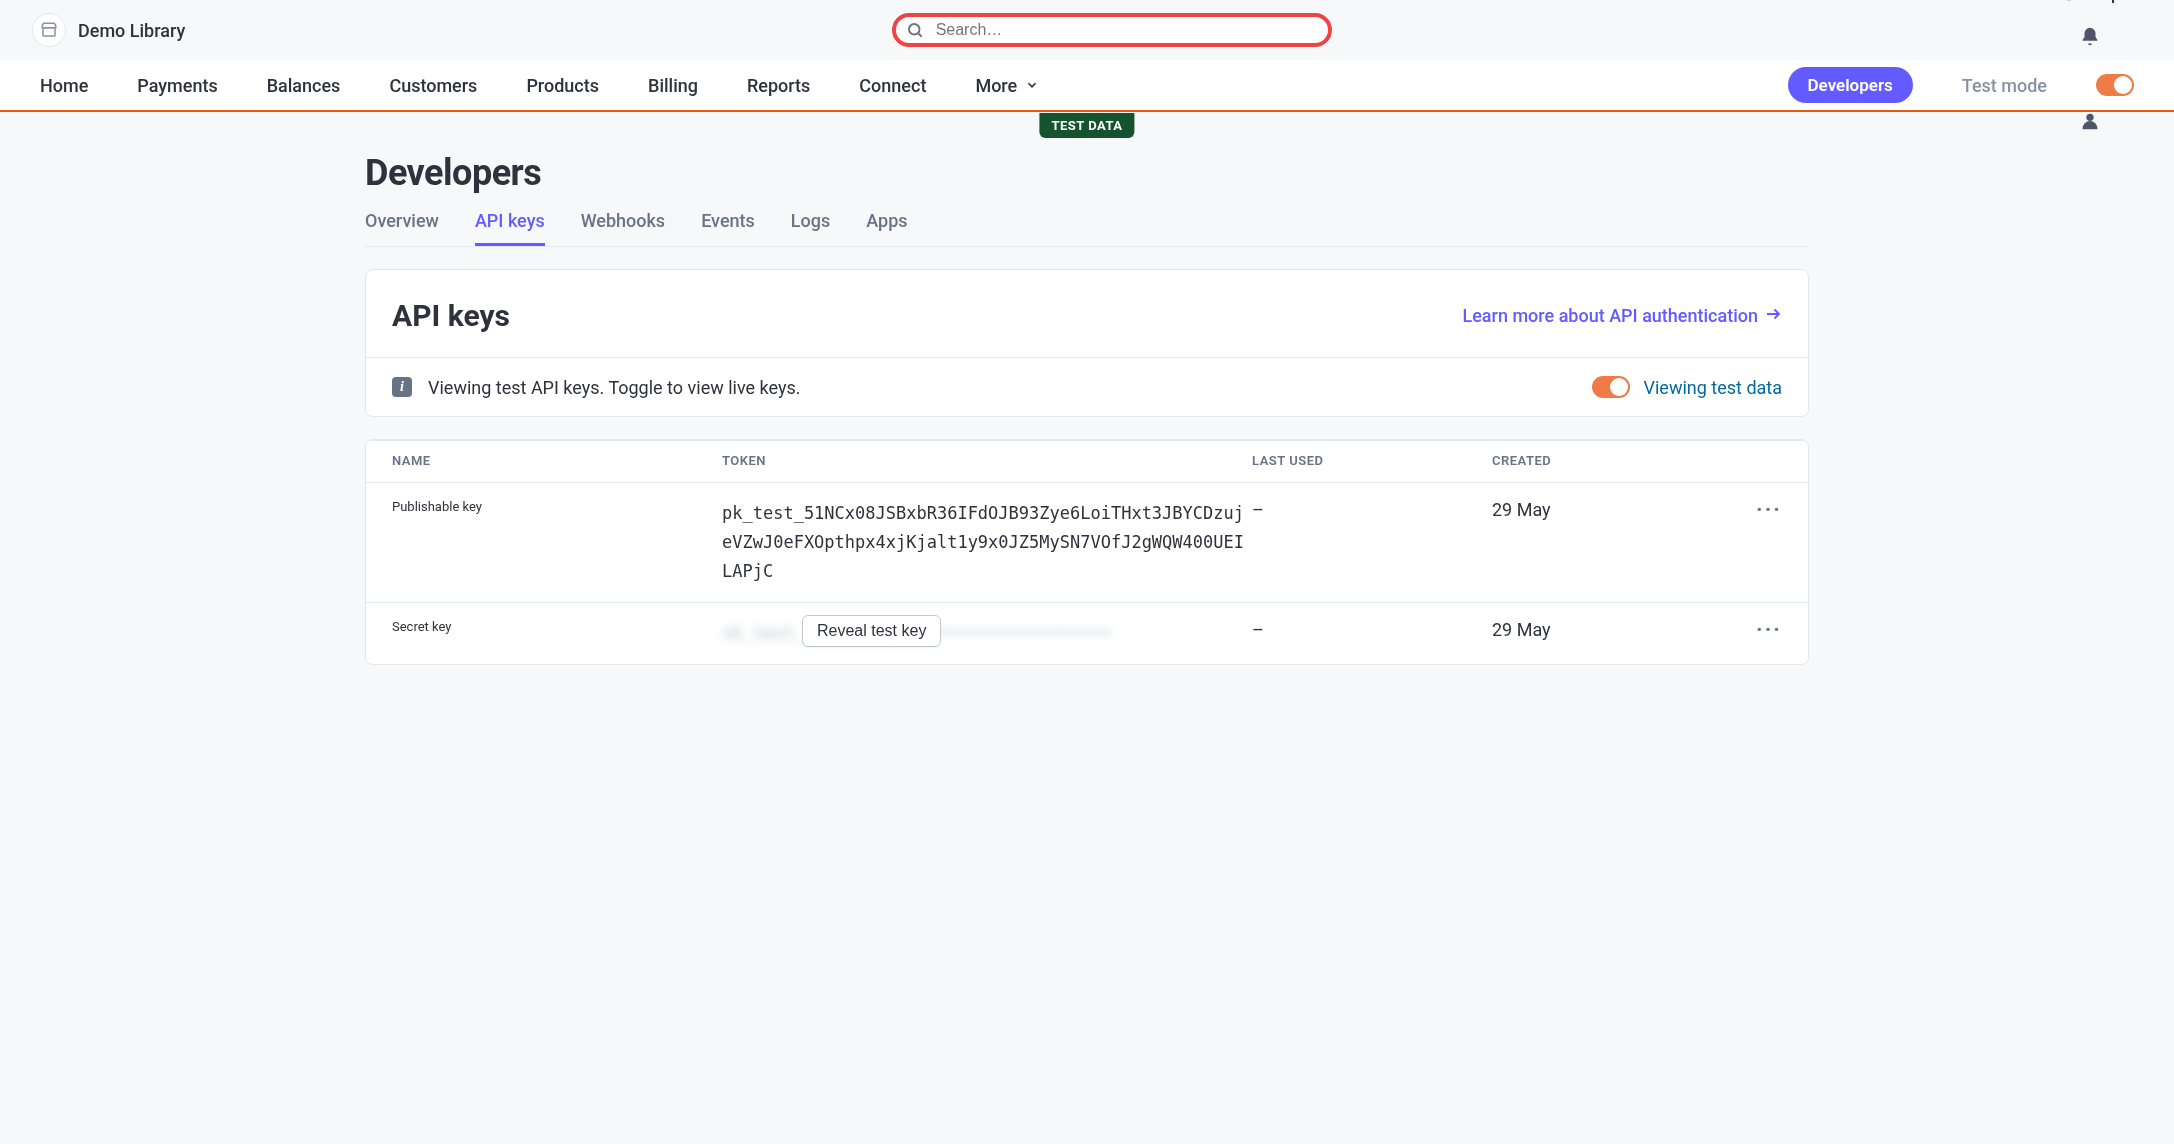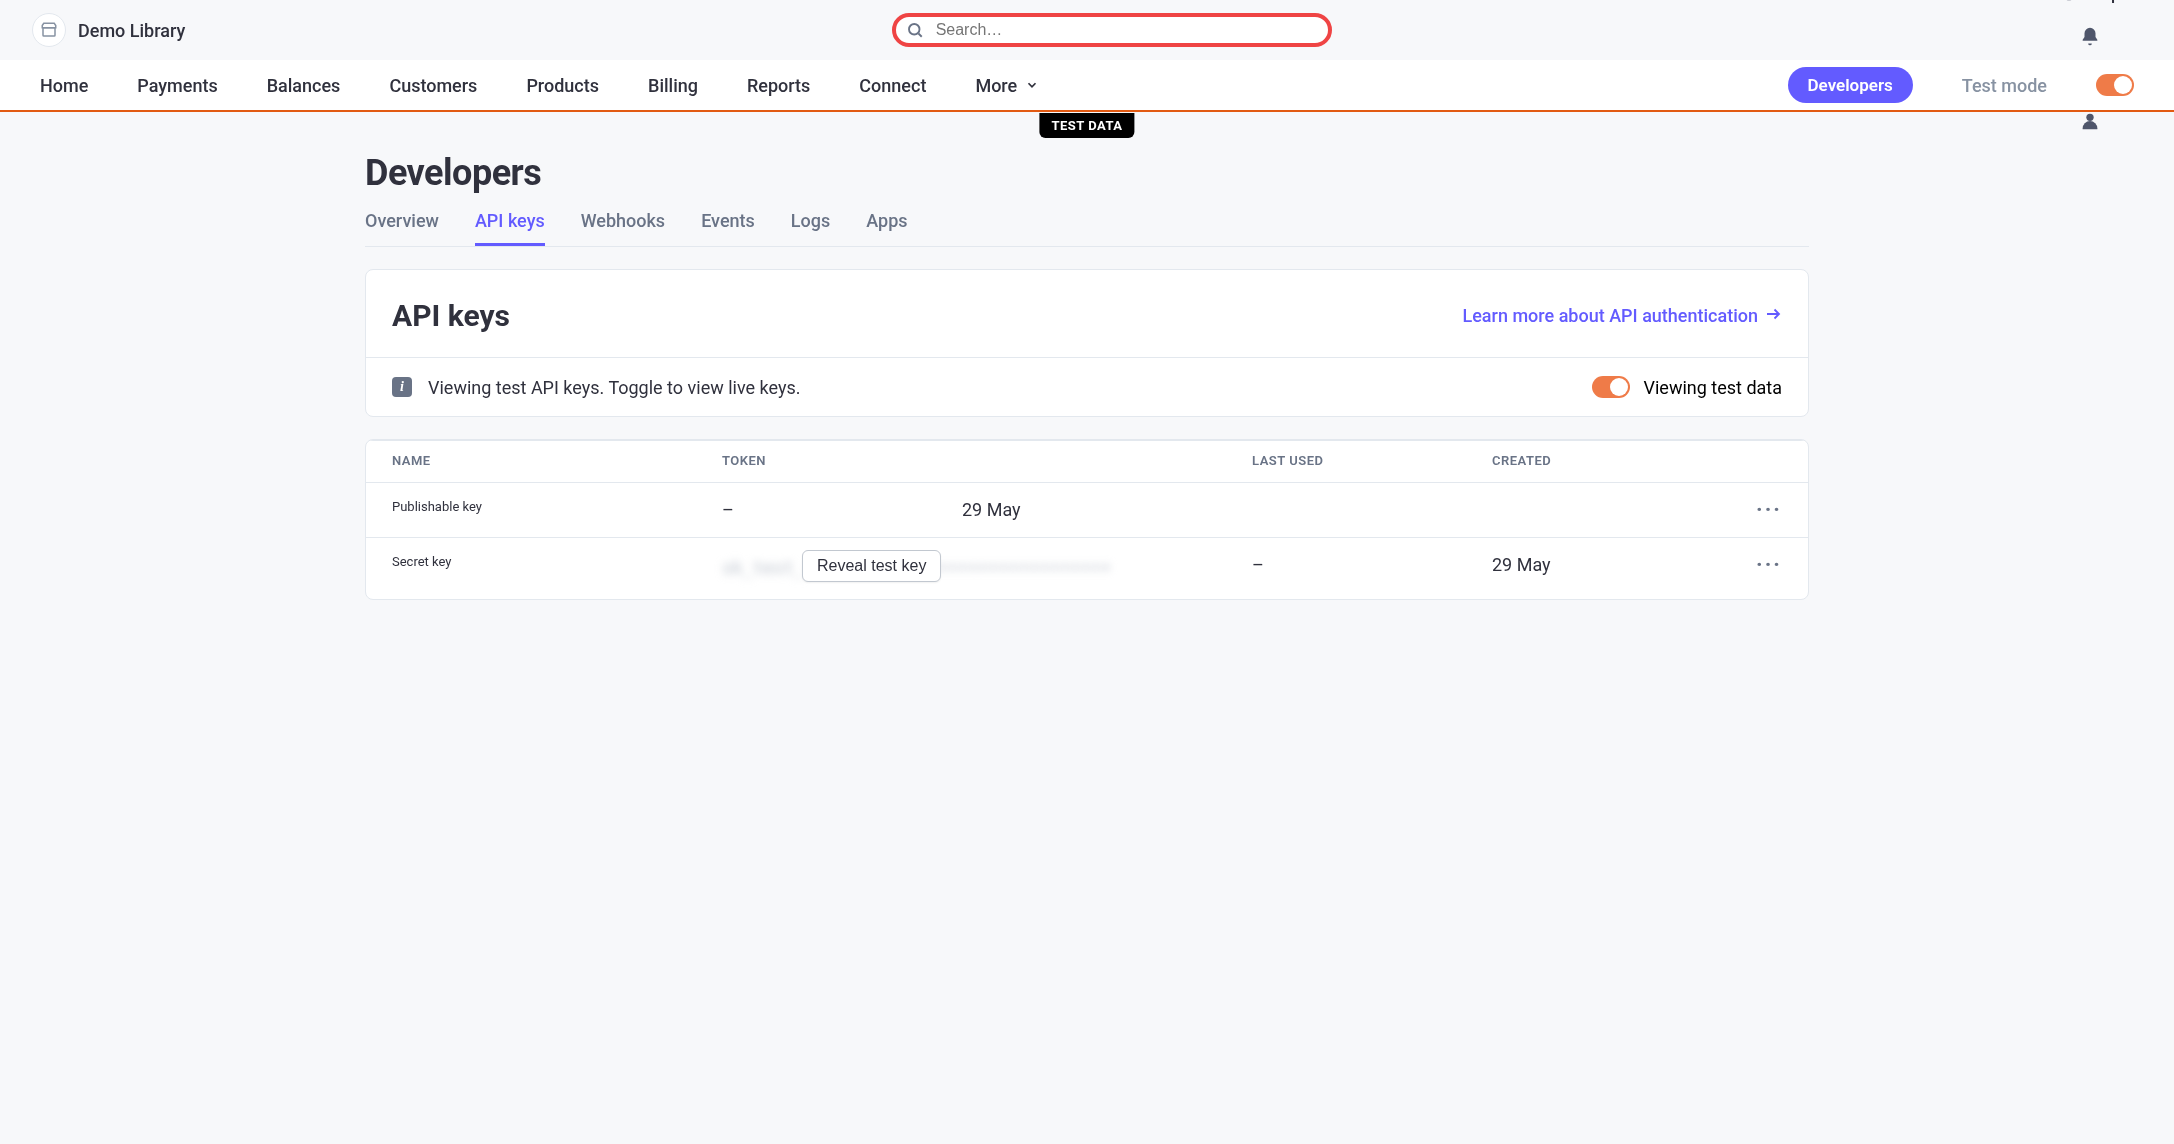--- a/index.html
+++ b/index.html
@@ -97,21 +97,21 @@
     }
     .toggle::after {
       content: ''; position: absolute; right: 2px; top: 2px;
       width: 18px; height: 18px; border-radius: 50%;
       background: #fff;
     }
     .test-data-tag {
       position: absolute;
       left: 50%; transform: translateX(-50%);
       bottom: -28px;
-      background: #000000;
+      background: #14532d;
       color: #fff;
       font-size: 13px; font-weight: 700;
       letter-spacing: 0.5px;
       padding: 5px 12px;
       border-radius: 0 0 6px 6px;
     }
     
     .page {
       max-width: 1480px;
       margin: 0 auto;
@@ -153,21 +153,21 @@
       border-top: 1px solid #e3e8ee;
     }
     .panel-row-left { display: flex; align-items: center; gap: 16px; font-size: 18px; color: #30313d;}
     .info-icon {
       width: 20px; height: 20px; border-radius: 4px;
       background: #697386; color: #fff;
       display: flex; align-items: center; justify-content: center;
       font-style: italic; font-weight: 700; font-size: 14px;
       font-family: Georgia, serif;
     }
-    .panel-row-right { display: flex; align-items: center; gap: 14px; color: #000000; font-size: 18px;}
+    .panel-row-right { display: flex; align-items: center; gap: 14px; color: #0369a1; font-size: 18px;}
     .section-head { padding: 24px 26px 16px; }
     .section-head h3 { font-size: 24px; font-weight: 700; color: #30313d;}
     .section-sub { font-size: 18px; color: #697386; margin-top: 6px;}
     .section-sub a { color: #635bff; cursor: pointer;}
     .table-header {
       display: flex; padding: 12px 26px 14px;
       border-top: 1px solid #e3e8ee;
       color: #697386; font-size: 13px; font-weight: 600; letter-spacing: 0.5px;
     }
     .col-name { flex: 0 0 330px; }
@@ -319,20 +319,21 @@
     <div class="table-header">
       <span class="col-name">NAME</span>
       <span class="col-token">TOKEN</span>
       <span class="col-last">LAST USED</span>
       <span class="col-created">CREATED</span>
       <span class="col-actions"></span>
     </div>
 
     <div class="table-row">
       <span class="cell-name">Publishable key</span>
+      <span class="cell-token">pk_test_51NCx08JSBxbR36IFdOJB93Zye6LoiTHxt3JBYCDzujeVZwJ0eFXOpthpx4xjKjalt1y9x0JZ5MySN7VOfJ2gWQW400UEILAPjC</span>
       <span class="cell-last">–</span>
       <span class="cell-created">29 May</span>
       <span class="cell-actions">···</span>
     </div>
 
     <div class="table-row">
       <span class="cell-name">Secret key</span>
       <span class="cell-token">
         <span class="token-blur">sk_test_••••••••••••••••••••••••••••••</span>
         <button class="reveal-btn">Reveal test key</button>

